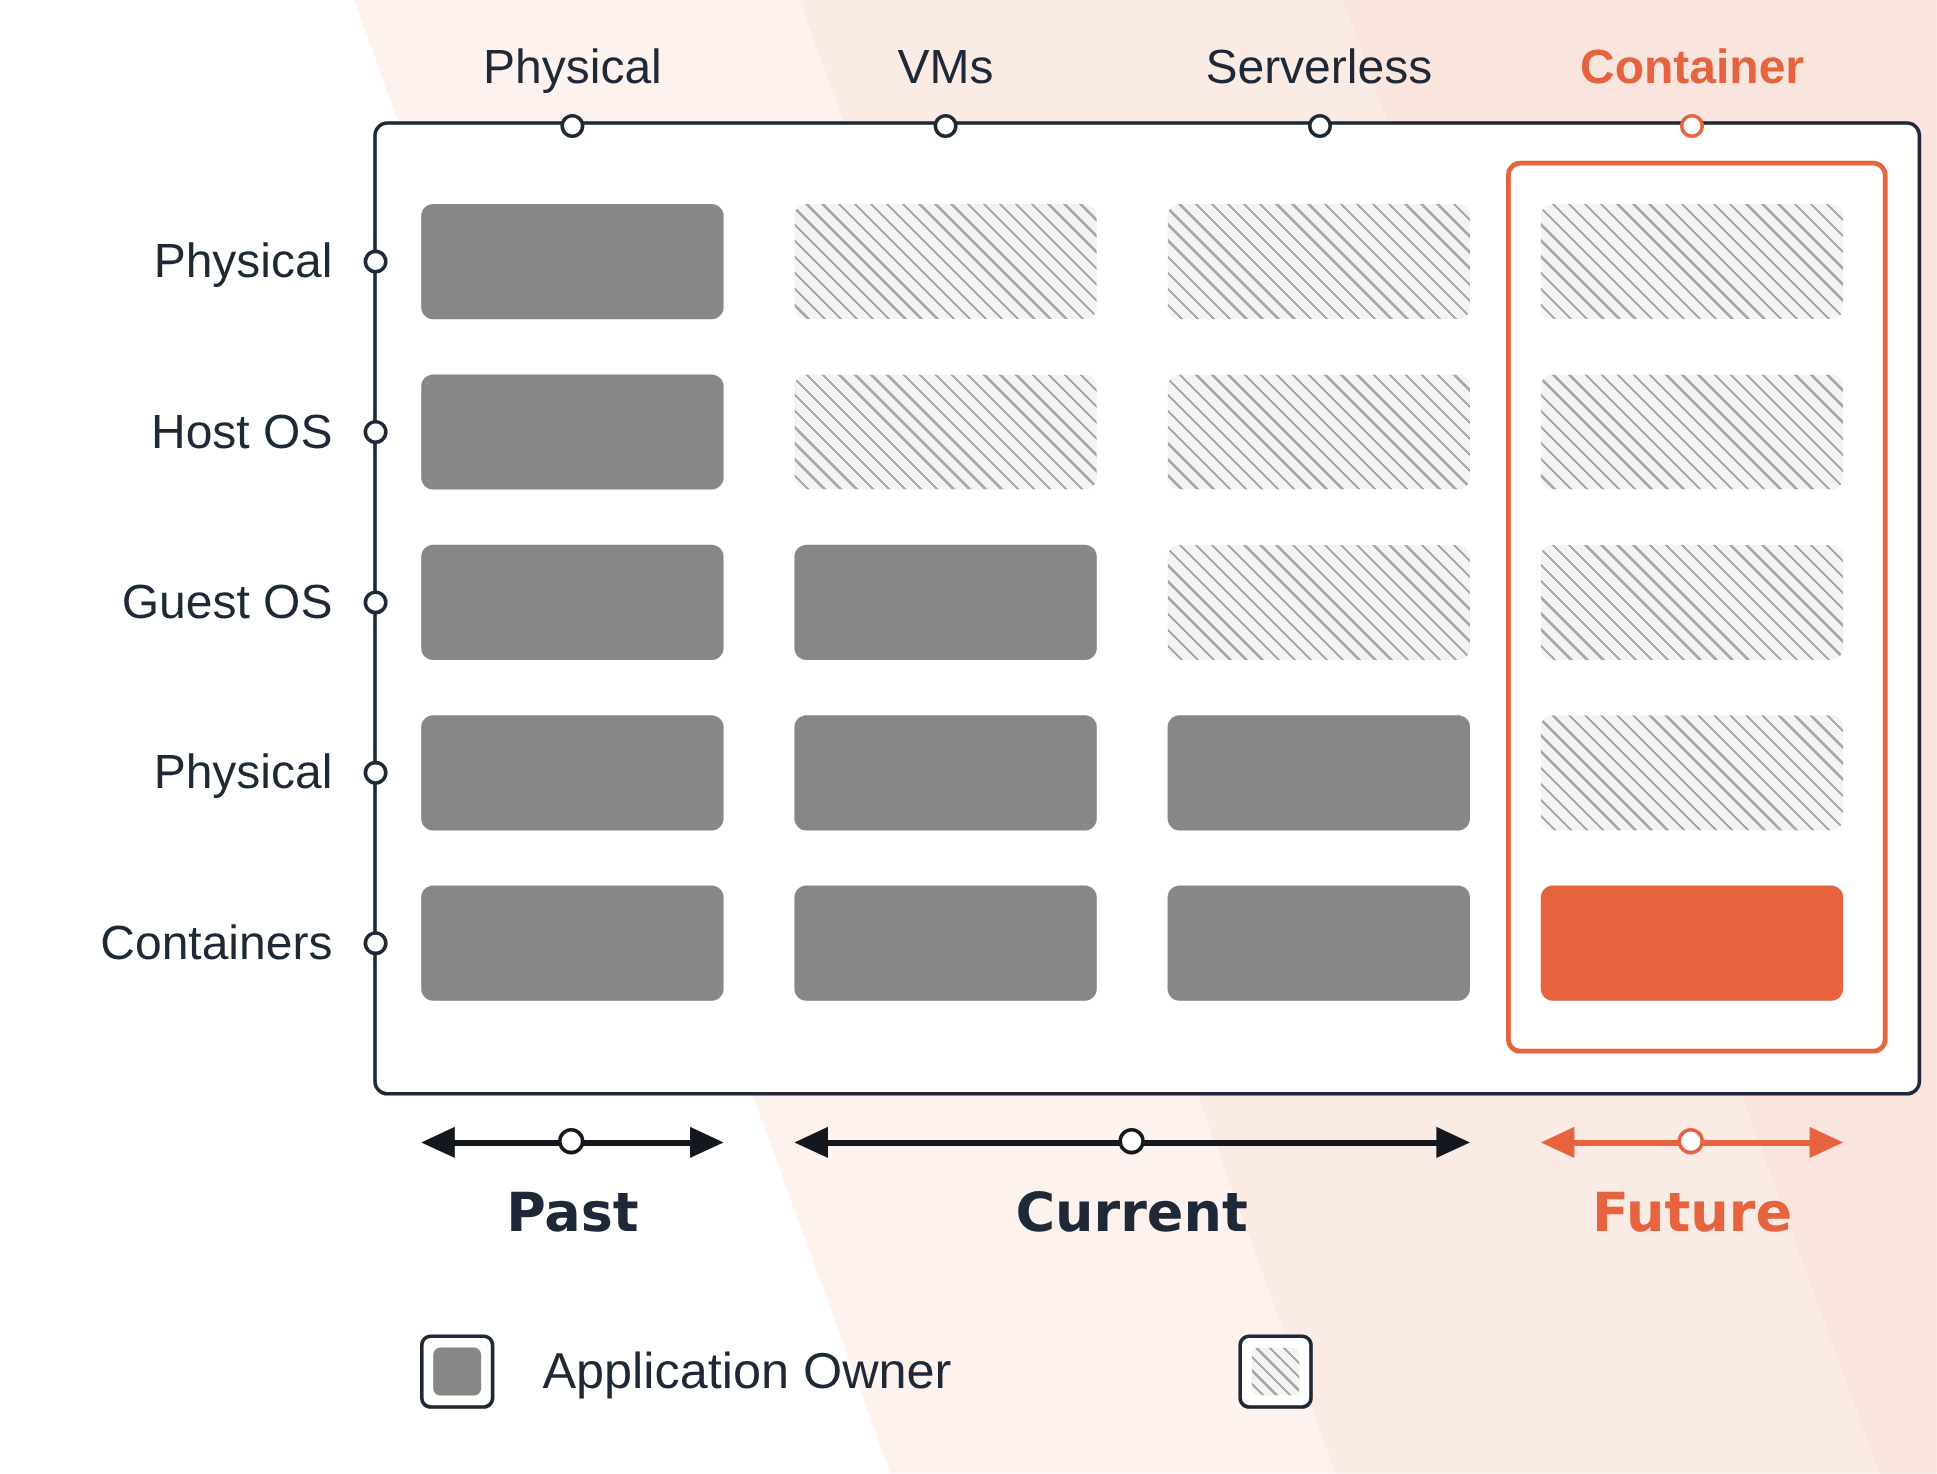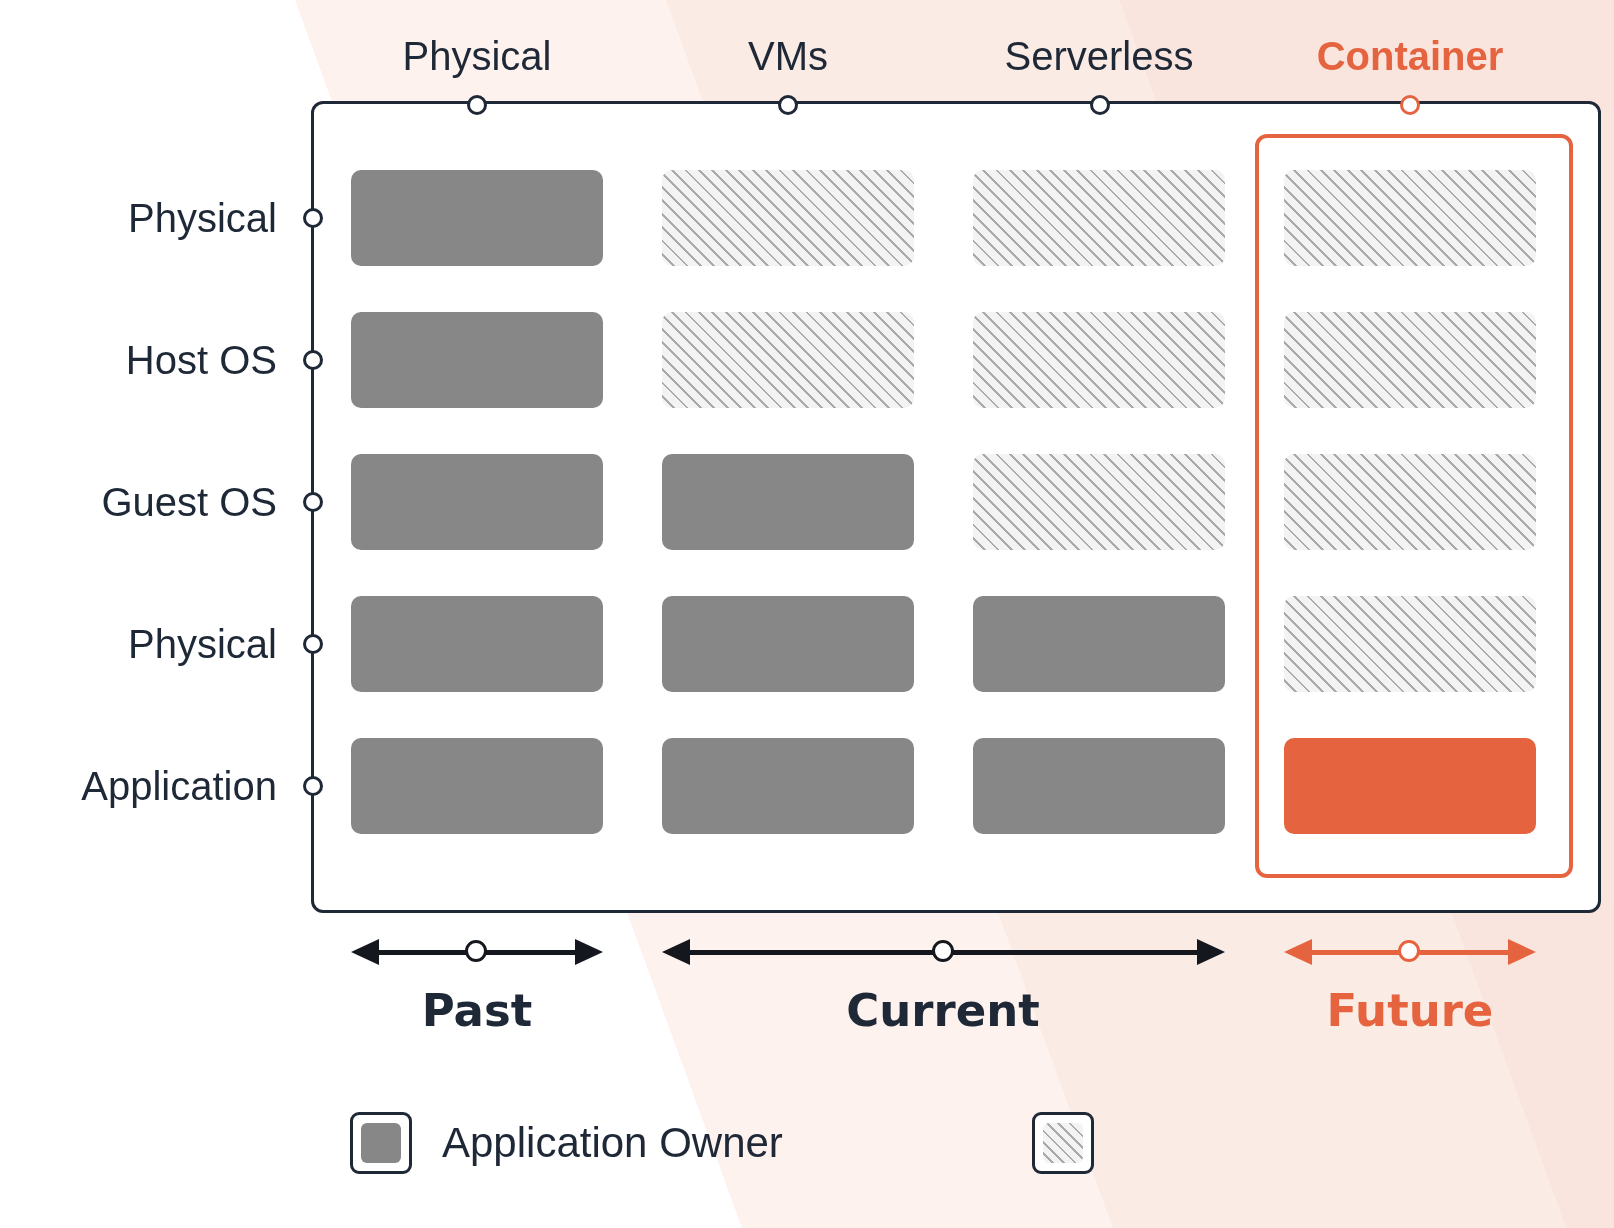--- a/index.html
+++ b/index.html
@@ -87,21 +87,21 @@
     position:absolute;top:982px;width:320px;height:58px;line-height:58px;
     text-align:center;font-size:45px;color:var(--ink);
     font-family:"DejaVu Sans",sans-serif;
     font-weight:bold;
   }
   .era-label.past{left:295px}
   .era-label.current{left:761px}
   .era-label.future{left:1228px;color:var(--accent);font-weight:bold;}
 
   
-  .legend-item{position:absolute;top:1112px;display:flex;align-items:center;gap:30px;}
+  .legend-item{position:absolute;top:1112px;display:flex;align-items:center;gap:40px;}
   .legend-item.l0{left:328px}
   .legend-item.l1{left:1010px}
   .legend-swatch{
     width:56px;height:56px;border:3px solid var(--ink);border-radius:9px;
     background:#ffffff;display:flex;align-items:center;justify-content:center;
   }
   .legend-chip{width:40px;height:40px;border-radius:6px;}
   .legend-chip.owner{background:var(--owner);}
   .legend-chip.provider{
     background-color:var(--hatch-bg);
@@ -127,21 +127,21 @@
       <div class="col-header c3 accent">Container</div>
       <div class="tick top c3 accent"></div>
       <div class="row-label r0">Physical</div>
       <div class="tick left r0"></div>
       <div class="row-label r1">Host OS</div>
       <div class="tick left r1"></div>
       <div class="row-label r2">Guest OS</div>
       <div class="tick left r2"></div>
       <div class="row-label r3">Physical</div>
       <div class="tick left r3"></div>
-      <div class="row-label r4">Application</div>
+      <div class="row-label r4">Containers</div>
       <div class="tick left r4"></div>
       <div class="cell r0 c0 owner"></div>
       <div class="cell r0 c1 provider"></div>
       <div class="cell r0 c2 provider"></div>
       <div class="cell r0 c3 provider"></div>
       <div class="cell r1 c0 owner"></div>
       <div class="cell r1 c1 provider"></div>
       <div class="cell r1 c2 provider"></div>
       <div class="cell r1 c3 provider"></div>
       <div class="cell r2 c0 owner"></div>

